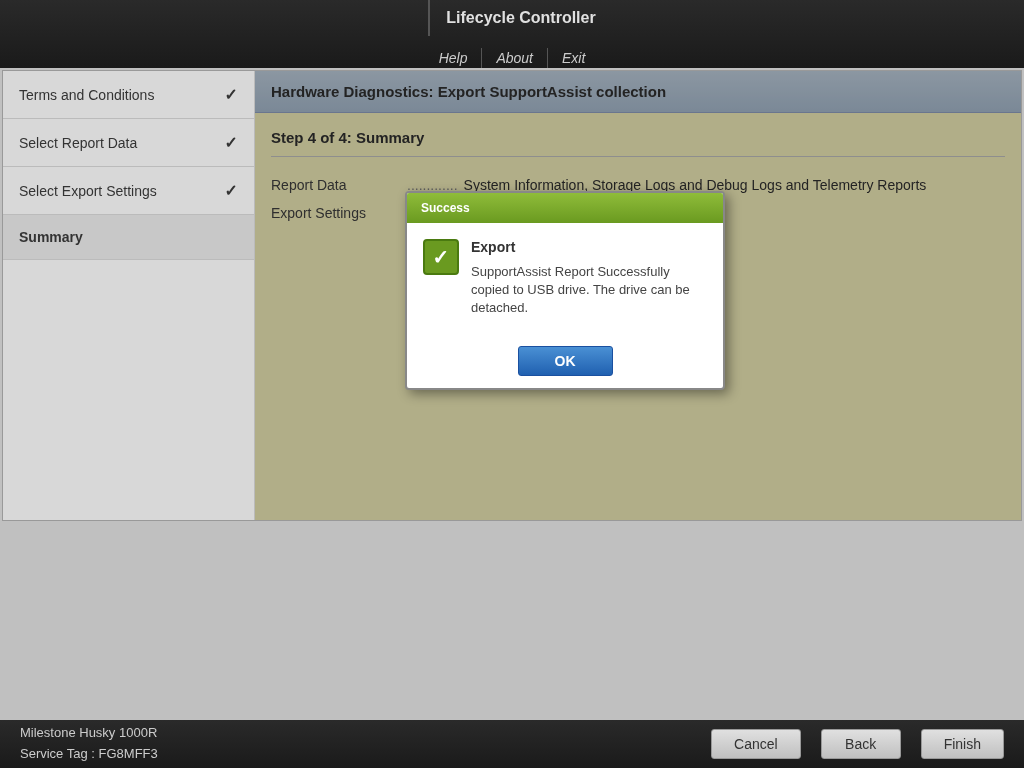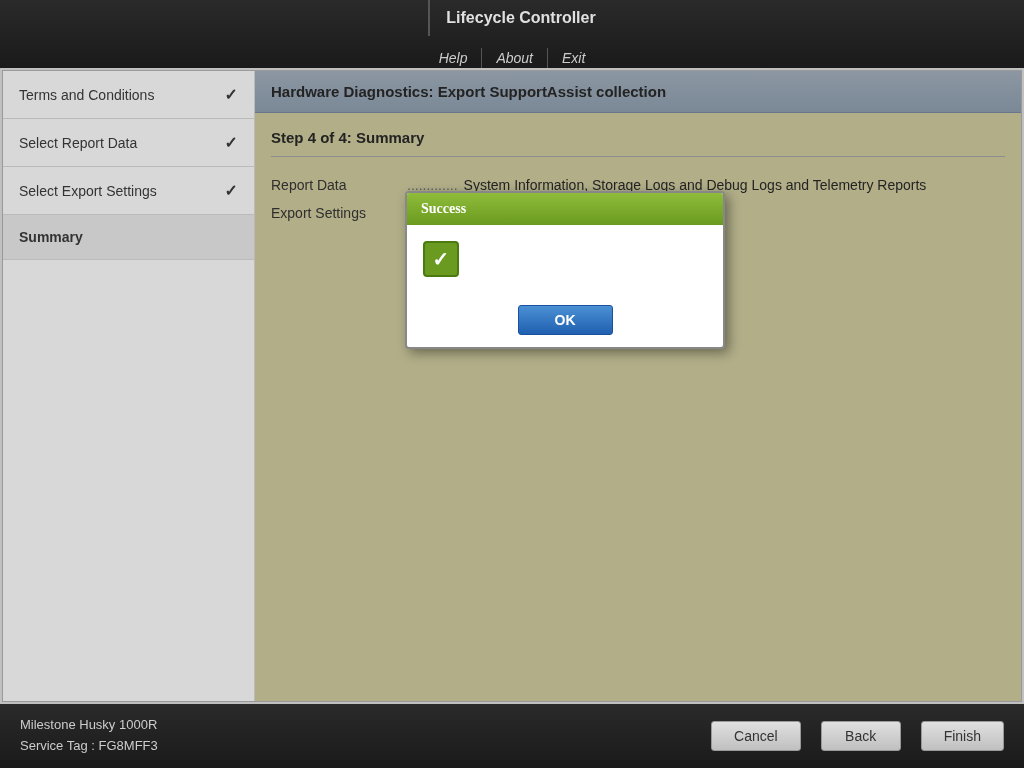--- a/index.html
+++ b/index.html
@@ -53,21 +53,21 @@
     }
     .nav-divider {
       width: 1px;
       height: 20px;
       background: #555;
     }
 
     
     #main {
       display: flex;
-      height: 632px;
+      height: 451px;
       background: #e8e8e8;
       border: 1px solid #999;
       margin: 2px;
     }
 
     
     #sidebar {
       width: 252px;
       background: #d8d8d8;
       border-right: 1px solid #bbb;
@@ -155,24 +155,23 @@
       background: #fff;
       border: 2px solid #888;
       border-radius: 4px;
       width: 320px;
       box-shadow: 4px 4px 12px rgba(0,0,0,0.4);
       overflow: hidden;
     }
     #modal-header {
       background: linear-gradient(to bottom, #8fbc3a, #6a9a20);
       padding: 8px 14px;
-      font-size: 14px;
+      font-size: 12px;
       font-weight: bold;
       color: #fff;
-      font-family: Liberation Serif, serif;
     }
     #modal-body {
       padding: 16px;
       display: flex;
       align-items: flex-start;
       gap: 12px;
     }
     #modal-icon {
       width: 36px;
       height: 36px;
@@ -215,21 +214,21 @@
       border-radius: 3px;
       padding: 6px 36px;
       font-size: 14px;
       cursor: pointer;
       font-weight: bold;
     }
 
     
     #footer {
       background: linear-gradient(to bottom, #2a2a2a, #1a1a1a);
-      height: 64px;
+      height: 48px;
       display: flex;
       align-items: center;
       justify-content: space-between;
       padding: 0 20px;
       position: absolute;
       bottom: 0;
       left: 0;
       right: 0;
     }
     #footer-left {
@@ -307,20 +306,24 @@
       </div>
     </div>
 
     <div id="modal-overlay">
       <div id="modal">
         <div id="modal-header">Success</div>
         <div id="modal-body">
           <div id="modal-icon">
             <span id="modal-icon-check">✓</span>
           </div>
+          <div id="modal-text-area">
+            <div id="modal-export-title">Export</div>
+            <div id="modal-export-msg">SupportAssist Report Successfully copied to USB drive. The drive can be detached.</div>
+          </div>
         </div>
         <div id="modal-footer">
           <button id="ok-button">OK</button>
         </div>
       </div>
     </div>
   </div>
 </div>
 
 <div id="footer">

